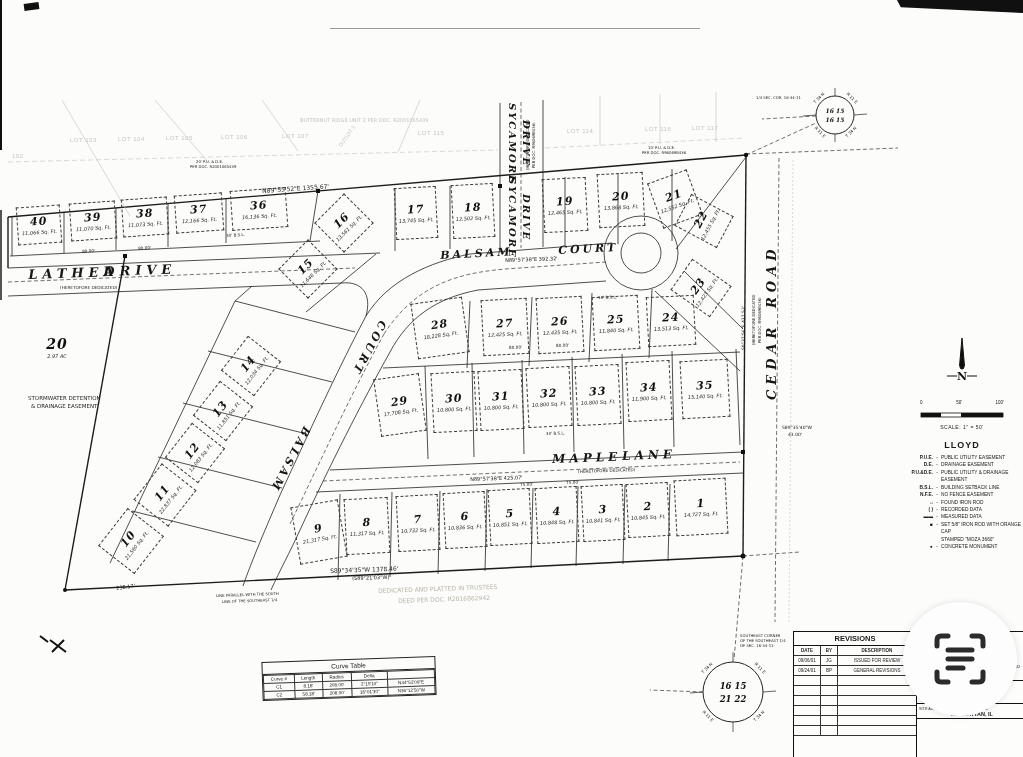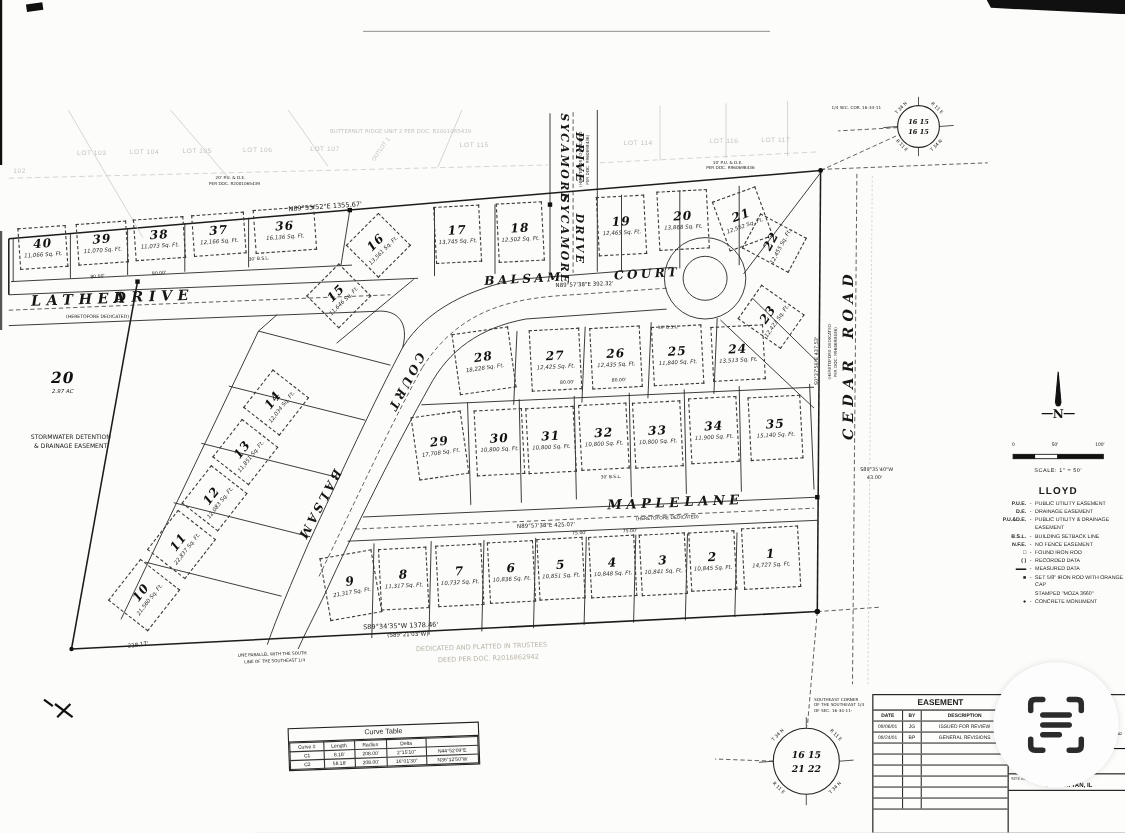--- a/index.html
+++ b/index.html
@@ -527,21 +527,21 @@
             <td>208.00'</td>
             <td>16°01'30"</td>
             <td>N36°12'50"W</td>
           </tr>
         </tbody>
     </table>
   </div>
 
   <div id="title-block">
     <div id="revisions">
-      <div id="rev-title">EASEMENT</div>
+      <div id="rev-title">REVISIONS</div>
       <div class="rev-row" style="font-weight:bold;">
         <span class="rev-c1">DATE</span>
         <span class="rev-c2">BY</span>
         <span class="rev-c3">DESCRIPTION</span>
       </div>
       <div id="rev-rows">
           <div class="rev-row">
             <span class="rev-c1">09/06/01</span>
             <span class="rev-c2">JG</span>
             <span class="rev-c3">ISSUED FOR REVIEW</span>

